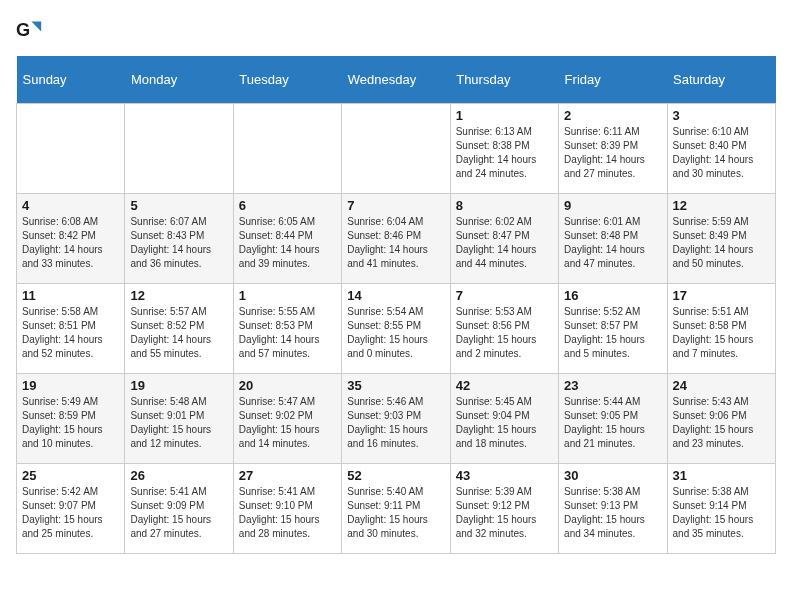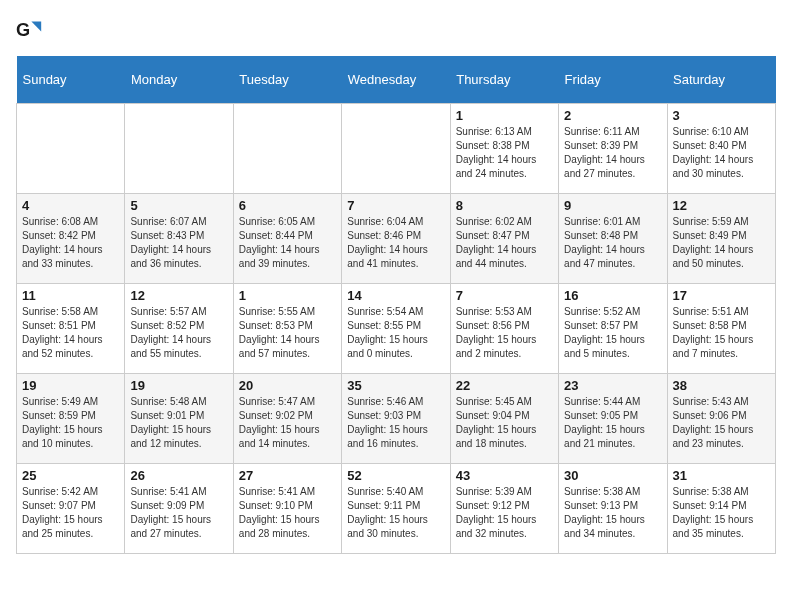--- a/index.html
+++ b/index.html
@@ -210,29 +210,29 @@
         </td>
         <td>
           <span class="day-num">20</span>
           <div class="day-info">Sunrise: 5:47 AM<br>Sunset: 9:02 PM<br>Daylight: 15 hours and 14 minutes.</div>
         </td>
         <td>
           <span class="day-num">35</span>
           <div class="day-info">Sunrise: 5:46 AM<br>Sunset: 9:03 PM<br>Daylight: 15 hours and 16 minutes.</div>
         </td>
         <td>
-          <span class="day-num">22</span>
+          <span class="day-num">42</span>
           <div class="day-info">Sunrise: 5:45 AM<br>Sunset: 9:04 PM<br>Daylight: 15 hours and 18 minutes.</div>
         </td>
         <td>
           <span class="day-num">23</span>
           <div class="day-info">Sunrise: 5:44 AM<br>Sunset: 9:05 PM<br>Daylight: 15 hours and 21 minutes.</div>
         </td>
         <td>
-          <span class="day-num">38</span>
+          <span class="day-num">24</span>
           <div class="day-info">Sunrise: 5:43 AM<br>Sunset: 9:06 PM<br>Daylight: 15 hours and 23 minutes.</div>
         </td>
       </tr>
       <tr>
         <td>
           <span class="day-num">25</span>
           <div class="day-info">Sunrise: 5:42 AM<br>Sunset: 9:07 PM<br>Daylight: 15 hours and 25 minutes.</div>
         </td>
         <td>
           <span class="day-num">26</span>

